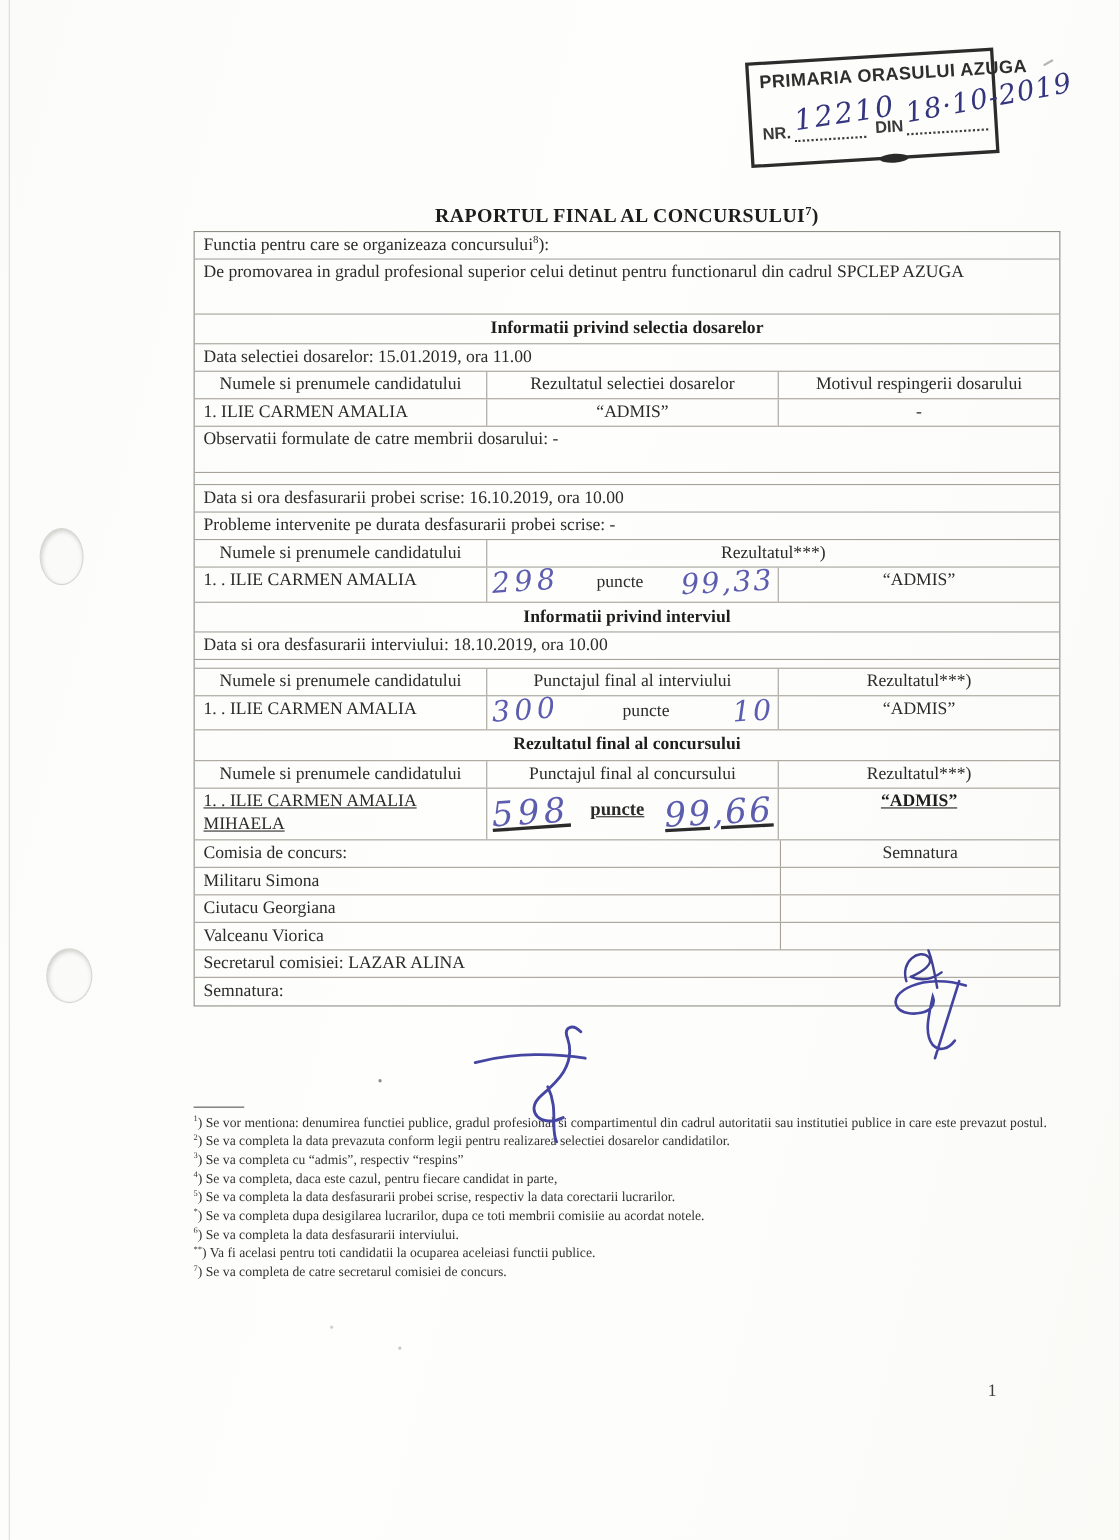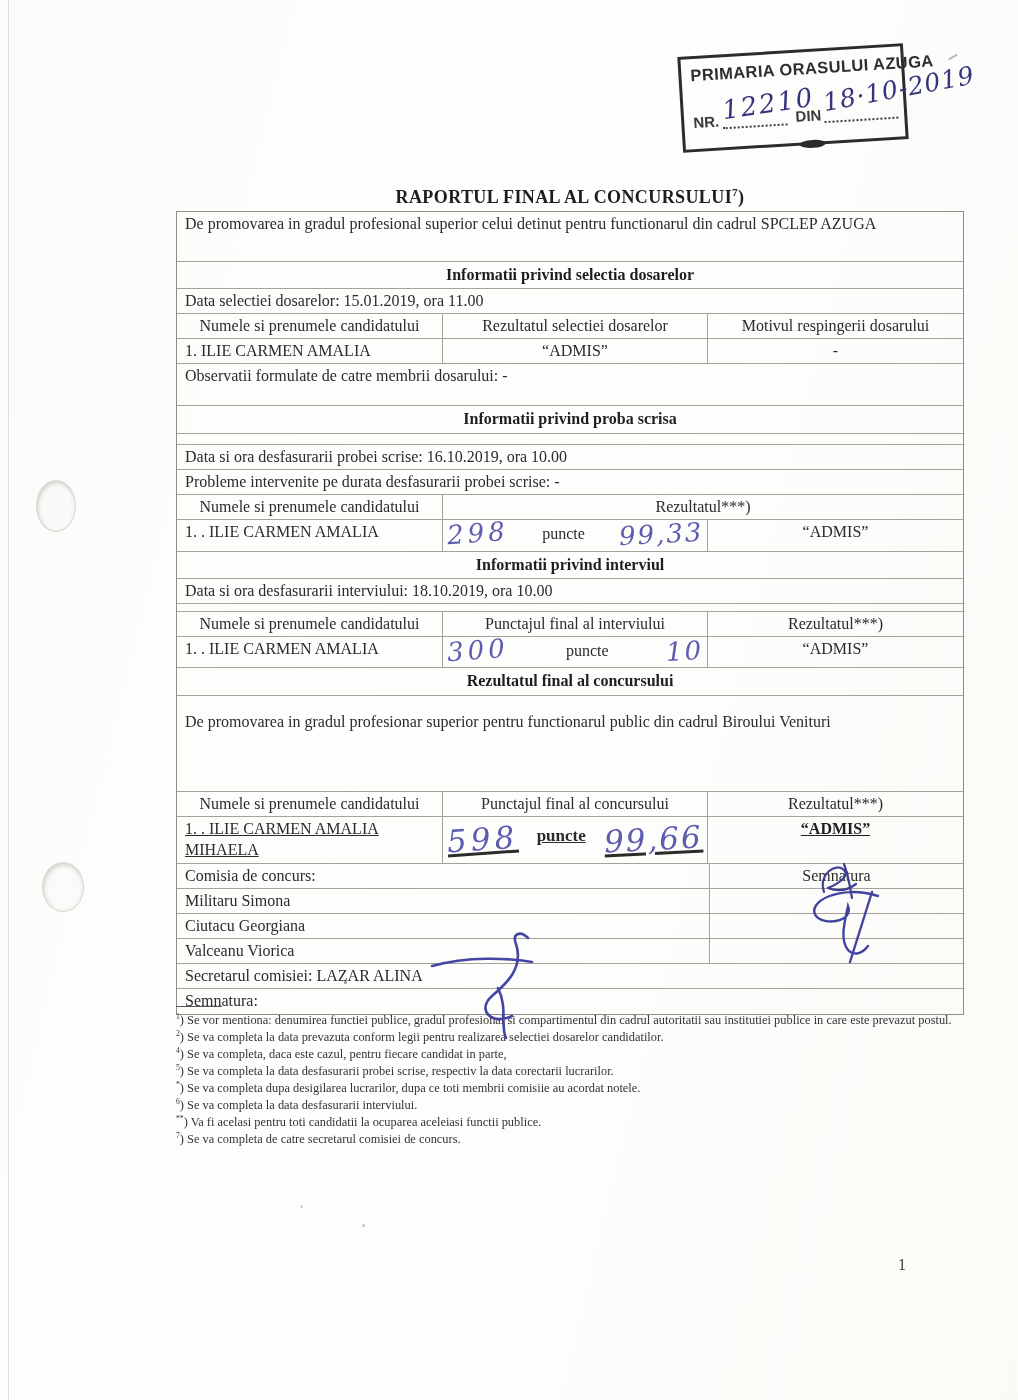--- a/index.html
+++ b/index.html
@@ -96,20 +96,25 @@
   </div>
   <div class="corner-mark"></div>
 
   <div class="doc">
     <div class="doc-title">
       <span>RAPORTUL FINAL AL CONCURSULUI</span><sup>7</sup><span>)</span>
     </div>
 
     <div class="tbl">
 
+      <div class="r h25">
+        <div class="cell full">
+          <span>Functia  pentru care se organizeaza concursului</span><sup>8</sup><span>):</span>
+        </div>
+      </div>
 
       <div class="r h50">
         <div class="cell full just">De promovarea in gradul profesional superior celui detinut pentru functionarul din cadrul SPCLEP AZUGA</div>
       </div>
 
       <div class="r h25 sec">
         <div class="cell full center bold">Informatii privind selectia dosarelor</div>
       </div>
       <div class="r h25">
         <div class="cell full">Data selectiei dosarelor: 15.01.2019, ora 11.00</div>
@@ -121,23 +126,20 @@
       </div>
       <div class="r h25">
         <div class="cell c1">1. ILIE CARMEN AMALIA</div>
         <div class="cell c2">“ADMIS”</div>
         <div class="cell c3">-</div>
       </div>
       <div class="r h42">
         <div class="cell full">Observatii formulate de catre membrii dosarului: -</div>
       </div>
 
-      <div class="r h28 sec">
-        <div class="cell full center bold">Informatii privind proba scrisa</div>
-      </div>
       <div class="r hb11">
           <div class="cell full"></div>
         </div>
       <div class="r h25">
         <div class="cell full">Data si ora desfasurarii probei scrise: 16.10.2019, ora 10.00</div>
       </div>
       <div class="r h25">
         <div class="cell full">Probleme intervenite pe durata desfasurarii probei scrise: -</div>
       </div>
       <div class="r h25">
@@ -174,23 +176,20 @@
           <span class="hand sc-l">300</span>
           <span class="plabel">puncte</span>
           <span class="hand sc-r">10</span>
         </div>
         <div class="cell c3">“ADMIS”</div>
       </div>
 
       <div class="r h28 sec">
         <div class="cell full center bold">Rezultatul final al concursului</div>
       </div>
-      <div class="r h96">
-        <div class="cell full just desc-cell">De promovarea in gradul profesionar superior pentru functionarul public din cadrul Biroului Venituri</div>
-      </div>
       <div class="r h25">
         <div class="cell c1 center">Numele si prenumele candidatului</div>
         <div class="cell c2">Punctajul final al concursului</div>
         <div class="cell c3">Rezultatul***)</div>
       </div>
       <div class="r h46 name-final">
         <div class="cell c1">1. . ILIE CARMEN AMALIA MIHAELA</div>
         <div class="cell c2 score">
           <span class="hand sc-l sc-big">598</span>
           <span class="plabel plabel-b">puncte</span>
@@ -221,20 +220,21 @@
       <div class="r h25">
         <div class="cell full">Semnatura:</div>
       </div>
     </div>
   </div>
 
   <div class="footnotes">
     <div class="fn-sep"></div>
     <div class="fn"><sup>1</sup><span>) </span><span>Se vor mentiona: denumirea functiei publice, gradul profesional si compartimentul din cadrul autoritatii sau institutiei publice in care este prevazut postul.</span></div>
     <div class="fn"><sup>2</sup><span>) </span><span>Se va completa  la data prevazuta conform legii pentru realizarea selectiei dosarelor candidatilor.</span></div>
+    <div class="fn"><sup>3</sup><span>) </span><span>Se va completa cu “admis”, respectiv “respins”</span></div>
     <div class="fn"><sup>4</sup><span>) </span><span>Se va completa, daca este cazul, pentru fiecare candidat in parte,</span></div>
     <div class="fn"><sup>5</sup><span>) </span><span>Se va completa la data desfasurarii probei scrise, respectiv la data corectarii lucrarilor.</span></div>
     <div class="fn"><sup>*</sup><span>) </span><span>Se va completa dupa desigilarea lucrarilor, dupa ce toti membrii comisiie au acordat notele.</span></div>
     <div class="fn"><sup>6</sup><span>) </span><span>Se va completa la data desfasurarii interviului.</span></div>
     <div class="fn"><sup>**</sup><span>) </span><span>Va fi acelasi pentru toti candidatii la ocuparea aceleiasi functii publice.</span></div>
     <div class="fn"><sup>7</sup><span>) </span><span>Se va completa de catre secretarul comisiei  de concurs.</span></div>
   </div>
 
   <div class="pagenum">1</div>
 

